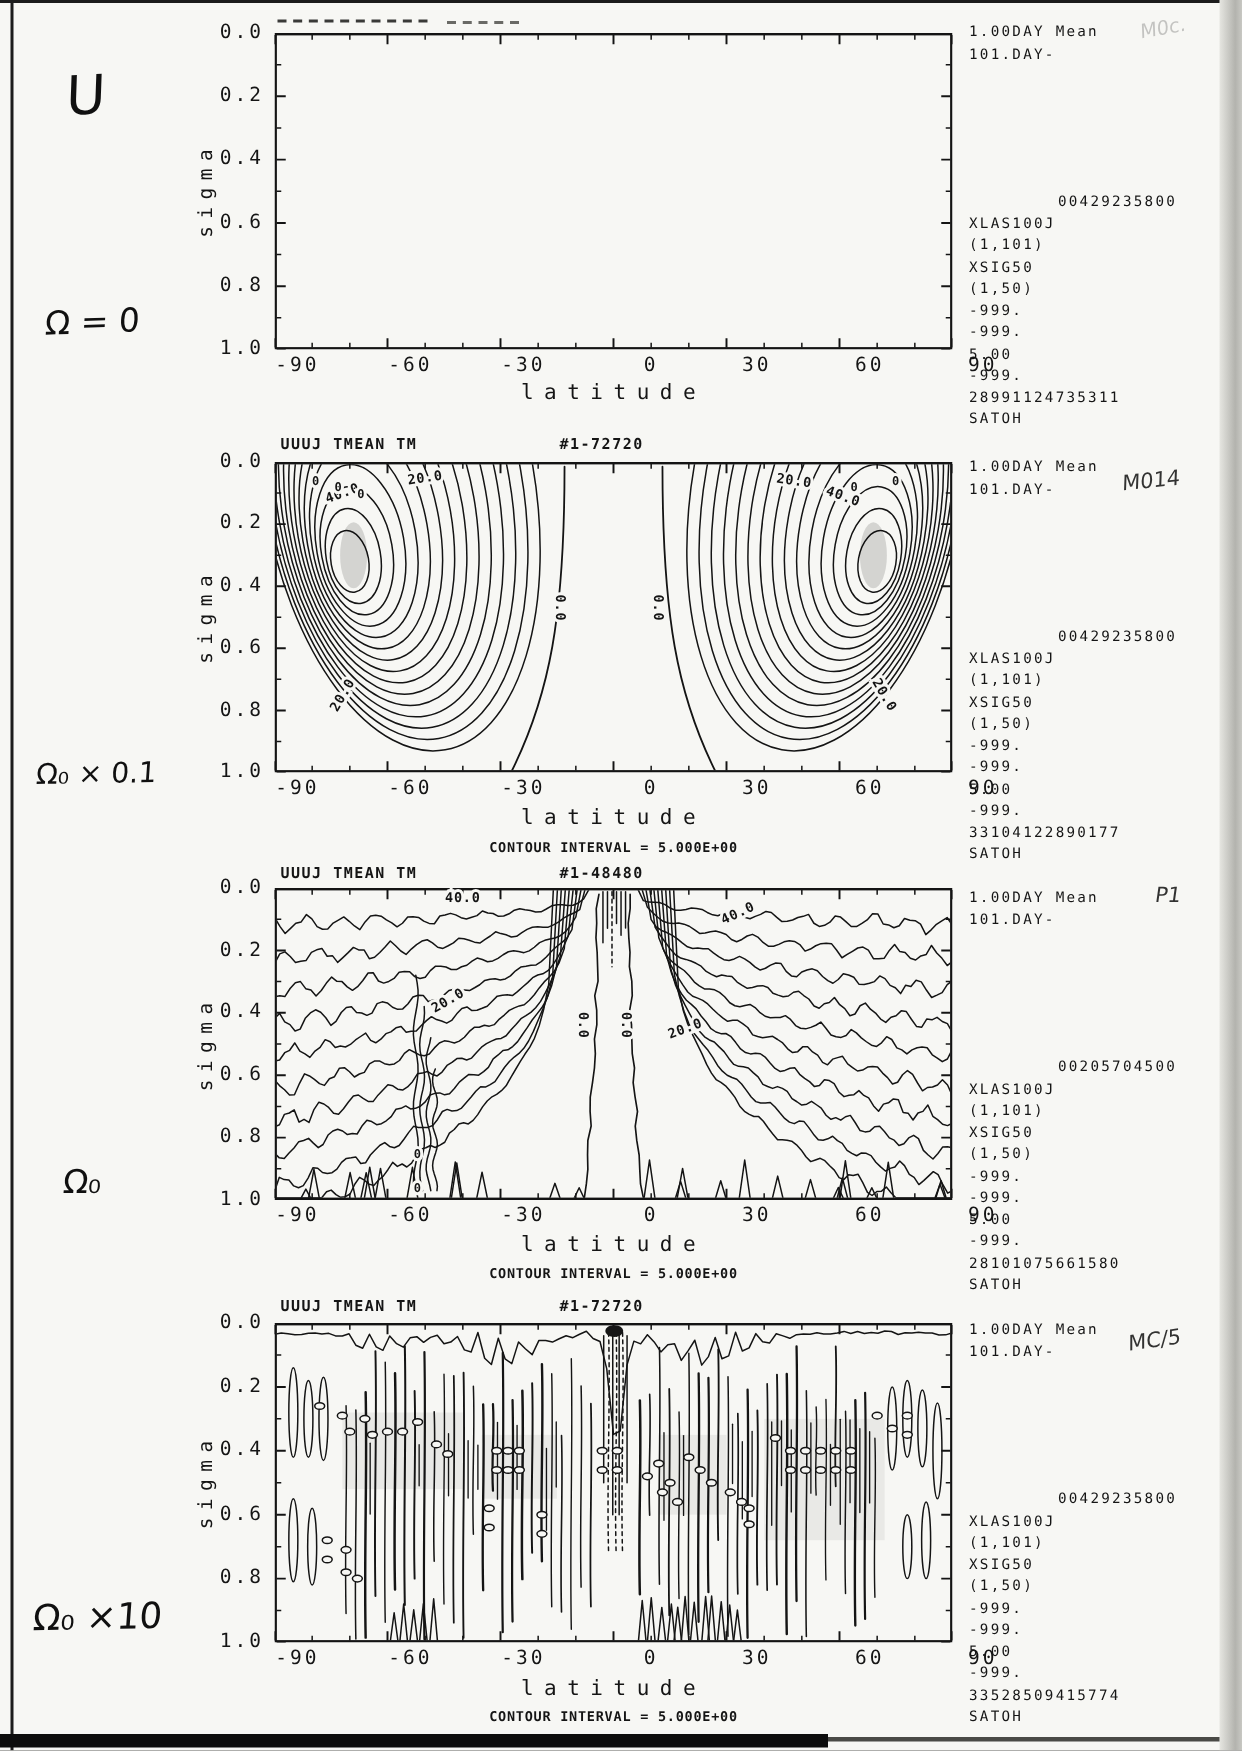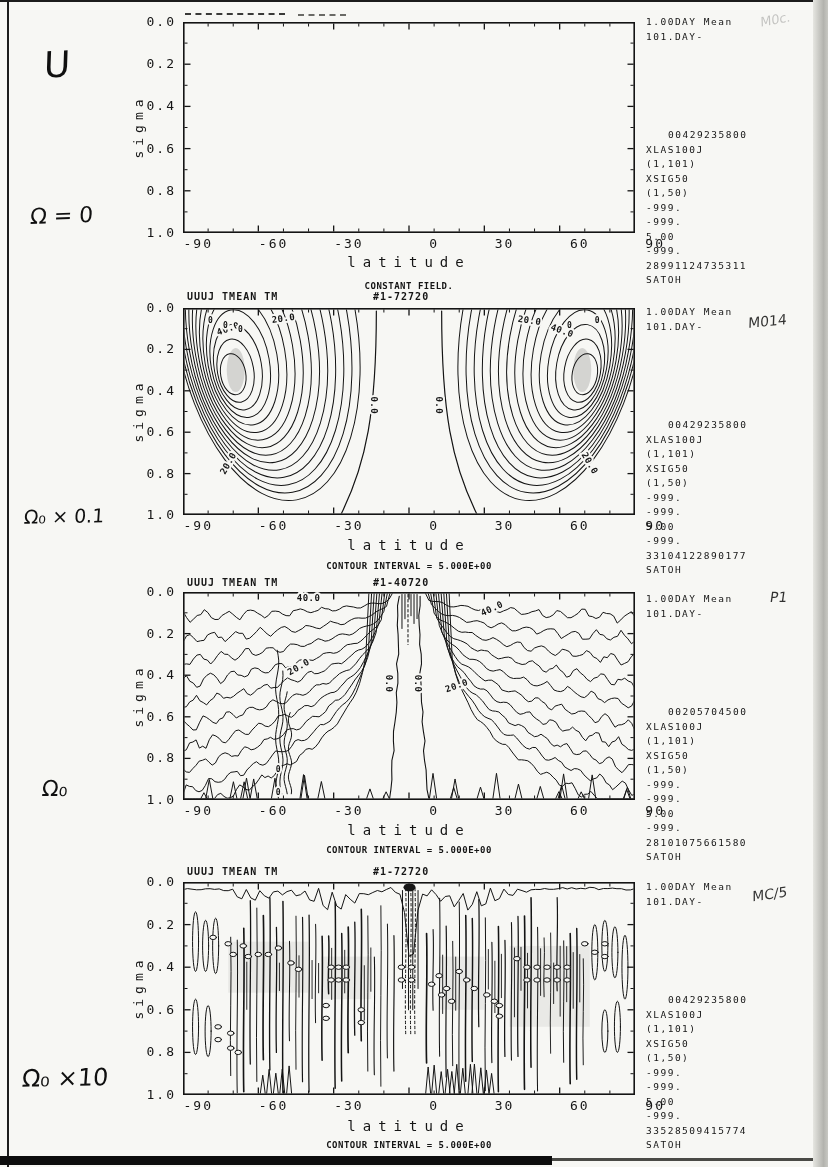--- a/index.html
+++ b/index.html
@@ -21,45 +21,44 @@
   .xlab{position:absolute;left:183px;width:452px;text-align:center;font-size:14px;letter-spacing:7px;}
   .ylab{position:absolute;width:84px;text-align:center;font-size:13px;letter-spacing:5px;
         transform:rotate(-90deg);}
   .xt,.yt{position:absolute;font-size:13px;letter-spacing:2px;white-space:nowrap;}
   .xt{width:60px;text-align:right;}
   .yt{width:42px;text-align:right;}
   .side{position:absolute;left:646px;width:176px;font-size:9.5px;letter-spacing:1.5px;
         line-height:15px;white-space:nowrap;}
   .side .gap{height:84px;}
   .side .rows div{line-height:14.5px;}
-  .side .rows div:first-child{padding-left:22px;}
+  .side .rows div:first-child{padding-left:22px;text-align:center;}
   
   .hw{position:absolute;font-family:"DejaVu Sans",sans-serif;color:#101010;white-space:nowrap;}
   svg{position:absolute;}
 </style>
 </head>
 <body>
 
 <div class="page" id="page">
   <div class="edge-left"></div>
   <div class="edge-top"></div>
   <div class="edge-right"></div>
   <div class="edge-bottom-bar"></div>
   <div class="edge-bottom-line"></div>
   <div class="dash-artifact1"></div>
   <div class="dash-artifact2"></div>
 
   <div class="hdr" style="left:187px;top:291px">UUUJ TMEAN TM</div>
   <div class="hdr" style="left:373px;top:291px">#1-72720</div>
   <div class="hdr" style="left:187px;top:577px">UUUJ TMEAN TM</div>
-  <div class="hdr" style="left:373px;top:577px">#1-40720</div>
+  <div class="hdr" style="left:373px;top:577px">#1-48480</div>
   <div class="hdr" style="left:187px;top:866px">UUUJ TMEAN TM</div>
   <div class="hdr" style="left:373px;top:866px">#1-72720</div>
 
-  <div class="cap" style="top:281px">CONSTANT FIELD.</div>
   <div class="cap" style="top:561px">CONTOUR INTERVAL = 5.000E+00</div>
   <div class="cap" style="top:845px">CONTOUR INTERVAL = 5.000E+00</div>
   <div class="cap" style="top:1140px">CONTOUR INTERVAL = 5.000E+00</div>
 
   <div class="xlab" style="top:254px">latitude</div>
   <div class="xlab" style="top:537px">latitude</div>
   <div class="xlab" style="top:822px">latitude</div>
   <div class="xlab" style="top:1118px">latitude</div>
 
   <div class="ylab" style="left:96px;top:119px">sigma</div>

